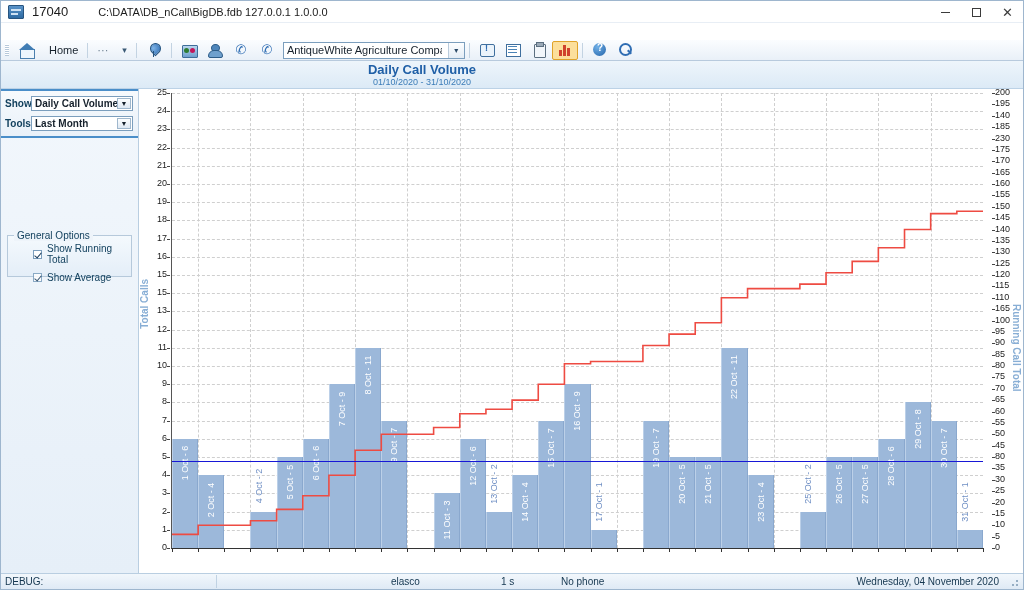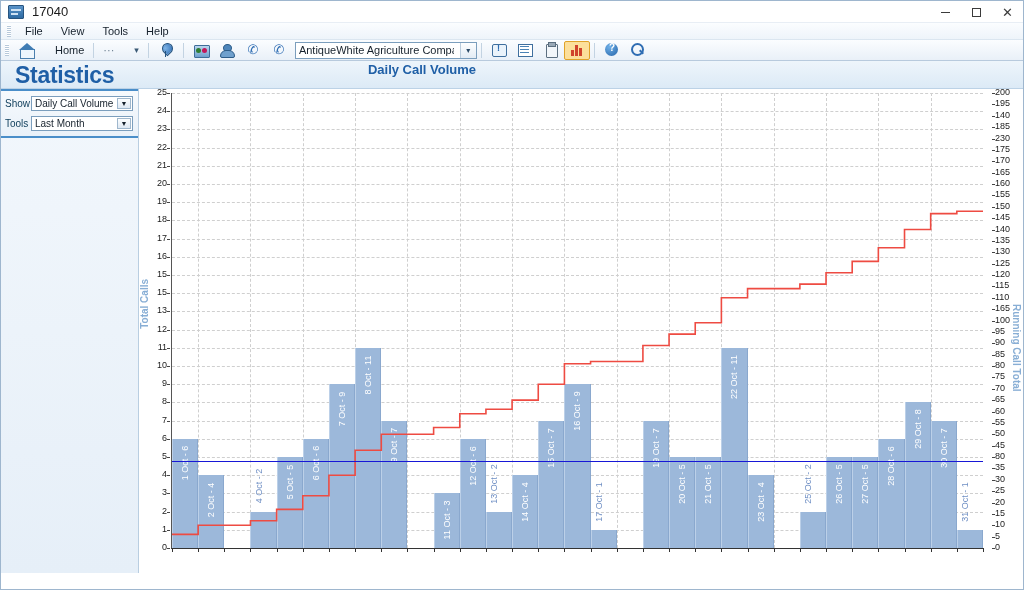--- a/index.html
+++ b/index.html
@@ -66,21 +66,21 @@
 
   
   .toolbar {
     position: absolute; left: 0; top: 39px; width: 1022px; height: 21px;
     background: linear-gradient(#fbfdff, #e9f0f8);
     border-bottom: 1px solid #b8cadd;
     display: flex; align-items: center; padding-left: 4px;
   }
   .tsep { width: 1px; height: 15px; background: #c3d3e2; margin: 0 4px; }
   .tbtn {
-    height: 19px; display: flex; align-items: center; gap: 20px;
+    height: 19px; display: flex; align-items: center; gap: 14px;
     padding: 0 4px; border: 1px solid transparent; border-radius: 2px;
     font-size: 11px; color: #16212c; cursor: default;
   }
   .tbtn.active { background: #fcdf9b; border: 1px solid #e0a32a; }
   .ic { width: 16px; height: 16px; position: relative; display: inline-block; flex: none; }
 
   
   .ic-home::before {
     content: ""; position: absolute; left: 1px; top: 7px; width: 13px; height: 8px;
     background: #eef6fd; border: 1px solid #4a7fae;
@@ -205,20 +205,21 @@
   .sidebar {
     position: absolute; left: 0; top: 88px; width: 138px; height: 484px;
     background: linear-gradient(#f2f7fc, #e6eff8);
     border-right: 1px solid #b9cee1;
   }
   .side-top {
     position: absolute; left: 0; top: 0; width: 137px; height: 49px;
     background: linear-gradient(#f7fafd, #e9f1f9);
     border-top: 2px solid #4a8ec9;
     border-bottom: 2px solid #4a8ec9;
+    font-weight: bold;
   }
   .field-row { display: flex; align-items: center; margin: 5px 4px 0 4px; }
   .field-label { width: 26px; font-size: 10px; color: #13415e; }
   .select {
     position: relative; width: 102px; height: 15px;
     border: 1px solid #7b9ebd; background: #ffffff;
     display: flex; align-items: center;
   }
   .select span { font-size: 10px; color: #16212c; padding-left: 3px; }
   .select-arrow {
@@ -321,38 +322,32 @@
   }
 </style>
 </head>
 <body>
 
 <div id="app">
 
   <div class="titlebar">
     <div class="tb-icon"></div>
     <div class="tb-pid">17040</div>
+    <div class="tb-path">C:\DATA\DB_nCall\BigDB.fdb 127.0.0.1 1.0.0.0</div>
     <div class="wincontrols">
       <div class="wc wc-min">
           <i></i>
         </div>
       <div class="wc wc-max">
           <i></i>
         </div>
       <div class="wc wc-close">✕</div>
     </div>
   </div>
 
-  <div class="menubar">
-    <div class="grip"></div>
-    <div class="menu-item">File</div>
-    <div class="menu-item">View</div>
-    <div class="menu-item">Tools</div>
-    <div class="menu-item">Help</div>
-  </div>
 
   <div class="toolbar">
     <div class="grip"></div>
     <div class="tbtn">
       <span class="ic ic-home"></span>
       <span>Home</span>
     </div>
     <div class="tsep"></div>
     <div class="tbtn">
       <span style="color:#6c7f90">···</span>
@@ -399,42 +394,53 @@
     <div class="tsep"></div>
     <div class="tbtn">
       <span class="ic ic-help"></span>
     </div>
     <div class="tbtn">
       <span class="ic ic-search"></span>
     </div>
   </div>
 
   <div class="banner">
-    <div class="banner-title">Statistics</div>
     <div class="chart-heading">Daily Call Volume</div>
+    <div class="chart-sub">01/10/2020 - 31/10/2020</div>
   </div>
 
   <div class="sidebar">
     <div class="side-top">
       <div class="field-row">
         <div class="field-label">Show</div>
         <div class="select">
           <span>Daily Call Volume</span>
           <div class="select-arrow">▼</div>
         </div>
       </div>
       <div class="field-row">
         <div class="field-label">Tools</div>
         <div class="select">
           <span>Last Month</span>
           <div class="select-arrow">▼</div>
         </div>
       </div>
     </div>
 
+    <div class="groupbox">
+      <div class="groupbox-title">General Options</div>
+      <div class="chk-row">
+        <span class="chk"></span>
+        <span class="chk-label">Show Running Total</span>
+      </div>
+      <div class="chk-row">
+        <span class="chk" style="opacity: 0.85;"></span>
+        <span class="chk-label">Show Average</span>
+      </div>
+    </div>
   </div>
 
   <div class="chart-area">
     <div class="axis-title left">Total Calls</div>
     <div class="axis-title right">Running Call Total</div>
     <div class="yaxis-left">
         <div class="ytick" style="top: 459px;">
           <span>0</span>
           <i class="tickmark"></i>
         </div>
@@ -861,13 +867,22 @@
           <div class="xtick" style="left: 784.839px;"></div>
           <div class="xtick" style="left: 811px;"></div>
           <svg class="run-svg" viewBox="0 0 811 455" preserveAspectRatio="none">
             <path d="M0 441.35 L26.161290322580644 441.35 L26.161290322580644 432.25 L52.32258064516129 432.25 L52.32258064516129 432.25 L78.48387096774194 432.25 L78.48387096774194 427.7 L104.64516129032258 427.7 L104.64516129032258 416.325 L130.80645161290323 416.325 L130.80645161290323 402.675 L156.96774193548387 402.675 L156.96774193548387 382.2 L183.1290322580645 382.2 L183.1290322580645 357.175 L209.29032258064515 357.175 L209.29032258064515 341.25 L235.4516129032258 341.25 L235.4516129032258 341.25 L261.61290322580646 341.25 L261.61290322580646 334.425 L287.7741935483871 334.425 L287.7741935483871 320.775 L313.93548387096774 320.775 L313.93548387096774 316.225 L340.09677419354836 316.225 L340.09677419354836 307.125 L366.258064516129 307.125 L366.258064516129 291.20000000000005 L392.41935483870964 291.20000000000005 L392.41935483870964 270.725 L418.5806451612903 270.725 L418.5806451612903 268.45000000000005 L444.741935483871 268.45000000000005 L444.741935483871 268.45000000000005 L470.9032258064516 268.45000000000005 L470.9032258064516 252.525 L497.06451612903226 252.525 L497.06451612903226 241.15 L523.2258064516129 241.15 L523.2258064516129 229.775 L549.3870967741935 229.775 L549.3870967741935 204.74999999999997 L575.5483870967741 204.74999999999997 L575.5483870967741 195.65000000000003 L601.7096774193548 195.65000000000003 L601.7096774193548 195.65000000000003 L627.8709677419355 195.65000000000003 L627.8709677419355 191.10000000000002 L654.0322580645161 191.10000000000002 L654.0322580645161 179.72500000000002 L680.1935483870967 179.72500000000002 L680.1935483870967 168.35000000000002 L706.3548387096774 168.35000000000002 L706.3548387096774 154.7 L732.516129032258 154.7 L732.516129032258 136.5 L758.6774193548387 136.5 L758.6774193548387 120.57499999999999 L784.8387096774193 120.57499999999999 L784.8387096774193 118.30000000000001 L811 118.30000000000001" fill="none" stroke="#ee4b42" stroke-width="1.6"></path>
           </svg>
           <div class="avg-line" style="bottom: 85.54px;"></div>
         </div>
     </div>
   </div>
 
+  <div class="statusbar">
+    <div class="sb-cell" style="left:4px">DEBUG:</div>
+    <div class="sb-sep" style="left:215px"></div>
+    <div class="sb-cell" style="left:390px">elasco</div>
+    <div class="sb-cell" style="left:500px">1 s</div>
+    <div class="sb-cell" style="left:560px">No phone</div>
+    <div class="sb-cell" style="right:24px">Wednesday, 04 November 2020</div>
+    <div class="sb-grip"></div>
+  </div>
 </div>
 
 </body></html>

